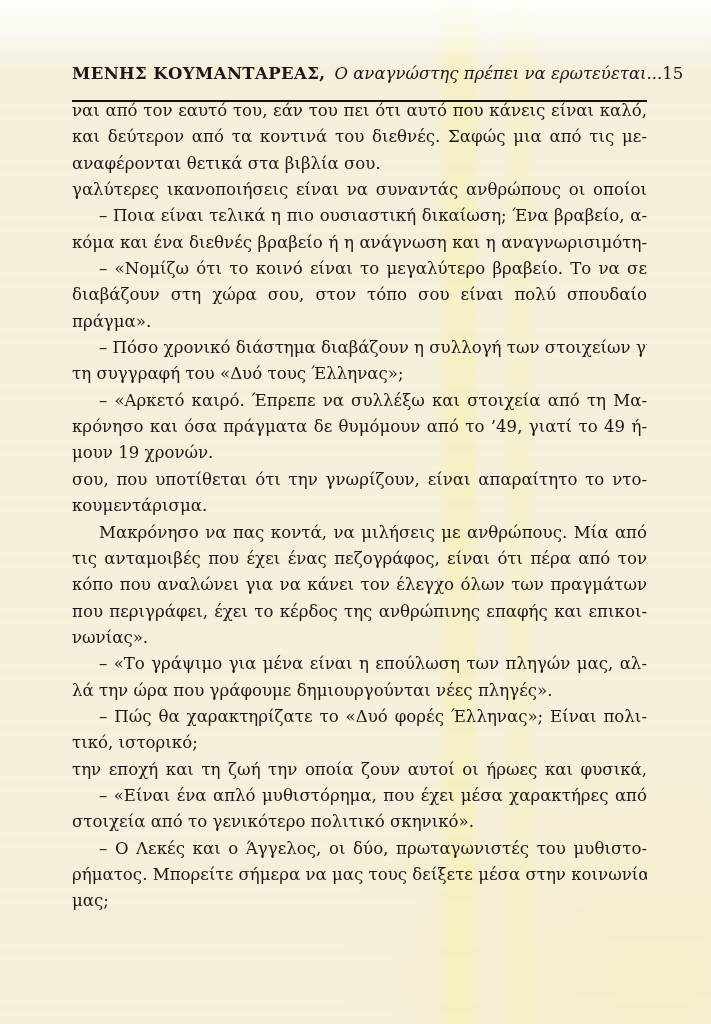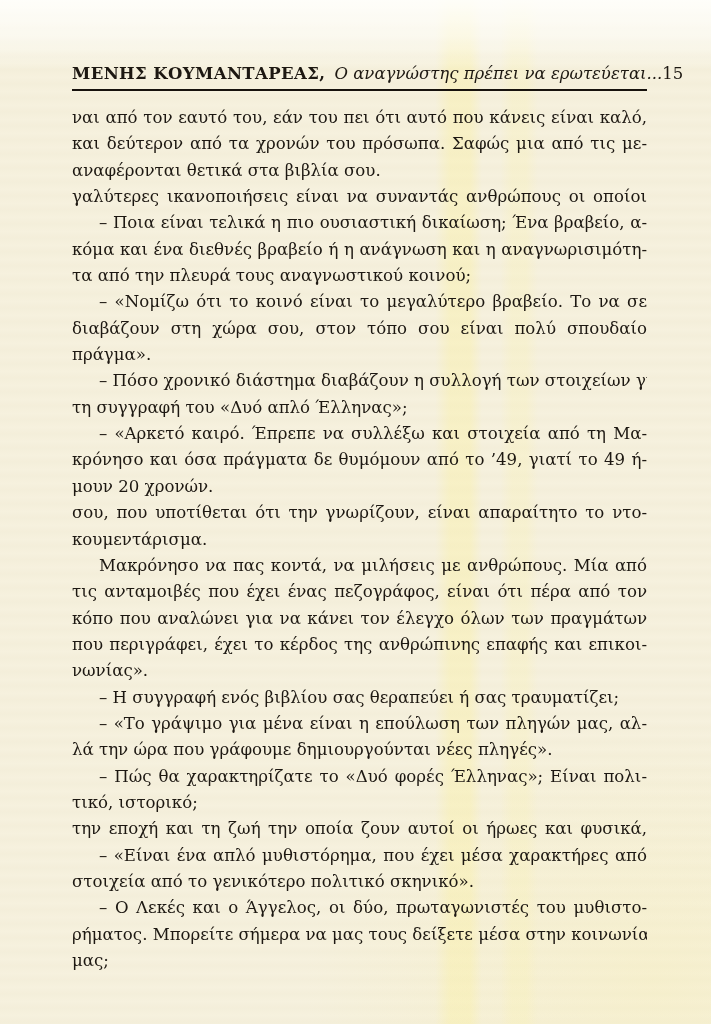--- a/index.html
+++ b/index.html
@@ -31,42 +31,42 @@
     color: #1d1812;
   }
   .header {
     position: absolute;
     left: 72px;
     top: 64px;
     width: 575px;
     display: flex;
     align-items: baseline;
     border-bottom: 2.5px solid #17120d;
-    padding-bottom: 5px;
+    padding-bottom: 16px;
     font-size: 16.5px;
     line-height: 20px;
     white-space: nowrap;
   }
   .header .author {
     font-weight: bold;
     letter-spacing: 0.4px;
   }
   .header .book-title {
     font-style: italic;
     margin-left: 9px;
   }
   .header .spacer { flex: 1; }
   .header .page-number {
     font-weight: normal;
     margin-right: 12px;
   }
   .body-text {
     position: absolute;
     left: 72px;
-    top: 105px;
+    top: 98px;
     width: 575px;
   }
   .line {
     height: 26.35px;
     line-height: 26.35px;
     font-size: 16.6px;
     white-space: nowrap;
     overflow: hidden;
     text-align: justify;
     text-align-last: justify;
@@ -85,42 +85,40 @@
 
   <div class="header">
     <span class="author">ΜΕΝΗΣ ΚΟΥΜΑΝΤΑΡΕΑΣ,</span>
     <span class="book-title">Ο αναγνώστης πρέπει να ερωτεύεται...</span>
     <span class="spacer"></span>
     <span class="page-number">15</span>
   </div>
 
   <div class="body-text">
       <div class="line">ναι από τον εαυτό του, εάν του πει ότι αυτό που κάνεις είναι καλό,</div>
-      <div class="line">και δεύτερον από τα χρονών του πρόσωπα. Σαφώς μια από τις με-</div>
+      <div class="line">και δεύτερον από τα κοντινά του διεθνές. Σαφώς μια από τις με-</div>
       <div class="line end">αναφέρονται θετικά στα βιβλία σου.</div>
       <div class="line">γαλύτερες ικανοποιήσεις είναι να συναντάς ανθρώπους οι οποίοι</div>
       <div class="line indent">– Ποια είναι τελικά η πιο ουσιαστική δικαίωση; Ένα βραβείο, α-</div>
       <div class="line">κόμα και ένα διεθνές βραβείο ή η ανάγνωση και η αναγνωρισιμότη-</div>
-      <div class="line end">τα από την πλευρά τους αναγνωστικού κοινού;</div>
       <div class="line indent">– «Νομίζω ότι το κοινό είναι το μεγαλύτερο βραβείο. Το να σε</div>
       <div class="line">διαβάζουν στη χώρα σου, στον τόπο σου είναι πολύ σπουδαίο</div>
       <div class="line end">πράγμα».</div>
       <div class="line indent">– Πόσο χρονικό διάστημα διαβάζουν η συλλογή των στοιχείων για</div>
-      <div class="line end">τη συγγραφή του «Δυό απλό Έλληνας»;</div>
+      <div class="line end">τη συγγραφή του «Δυό τους Έλληνας»;</div>
       <div class="line indent">– «Αρκετό καιρό. Έπρεπε να συλλέξω και στοιχεία από τη Μα-</div>
       <div class="line">κρόνησο και όσα πράγματα δε θυμόμουν από το ’49, γιατί το 49 ή-</div>
-      <div class="line end">μουν 20 χρονών.</div>
+      <div class="line end">μουν 19 χρονών.</div>
       <div class="line">σου, που υποτίθεται ότι την γνωρίζουν, είναι απαραίτητο το ντο-</div>
       <div class="line end">κουμεντάρισμα.</div>
       <div class="line indent">Μακρόνησο να πας κοντά, να μιλήσεις με ανθρώπους. Μία από</div>
       <div class="line">τις ανταμοιβές που έχει ένας πεζογράφος, είναι ότι πέρα από τον</div>
       <div class="line">κόπο που αναλώνει για να κάνει τον έλεγχο όλων των πραγμάτων</div>
       <div class="line">που περιγράφει, έχει το κέρδος της ανθρώπινης επαφής και επικοι-</div>
       <div class="line end">νωνίας».</div>
-      <div class="line indent end">– Η συγγραφή ενός βιβλίου σας θεραπεύει ή σας τραυματίζει;</div>
       <div class="line indent">– «Το γράψιμο για μένα είναι η επούλωση των πληγών μας, αλ-</div>
       <div class="line end">λά την ώρα που γράφουμε δημιουργούνται νέες πληγές».</div>
       <div class="line indent">– Πώς θα χαρακτηρίζατε το «Δυό φορές Έλληνας»; Είναι πολι-</div>
       <div class="line end">τικό, ιστορικό;</div>
       <div class="line">την εποχή και τη ζωή την οποία ζουν αυτοί οι ήρωες και φυσικά,</div>
       <div class="line indent">– «Είναι ένα απλό μυθιστόρημα, που έχει μέσα χαρακτήρες από</div>
       <div class="line end">στοιχεία από το γενικότερο πολιτικό σκηνικό».</div>
       <div class="line indent">– Ο Λεκές και ο Άγγελος, οι δύο, πρωταγωνιστές του μυθιστο-</div>
       <div class="line">ρήματος. Μπορείτε σήμερα να μας τους δείξετε μέσα στην κοινωνία</div>
       <div class="line end">μας;</div>

